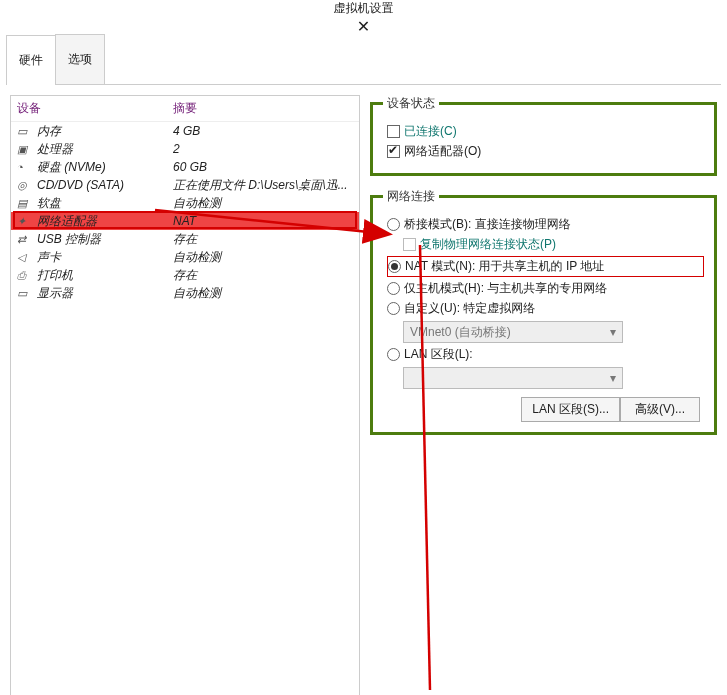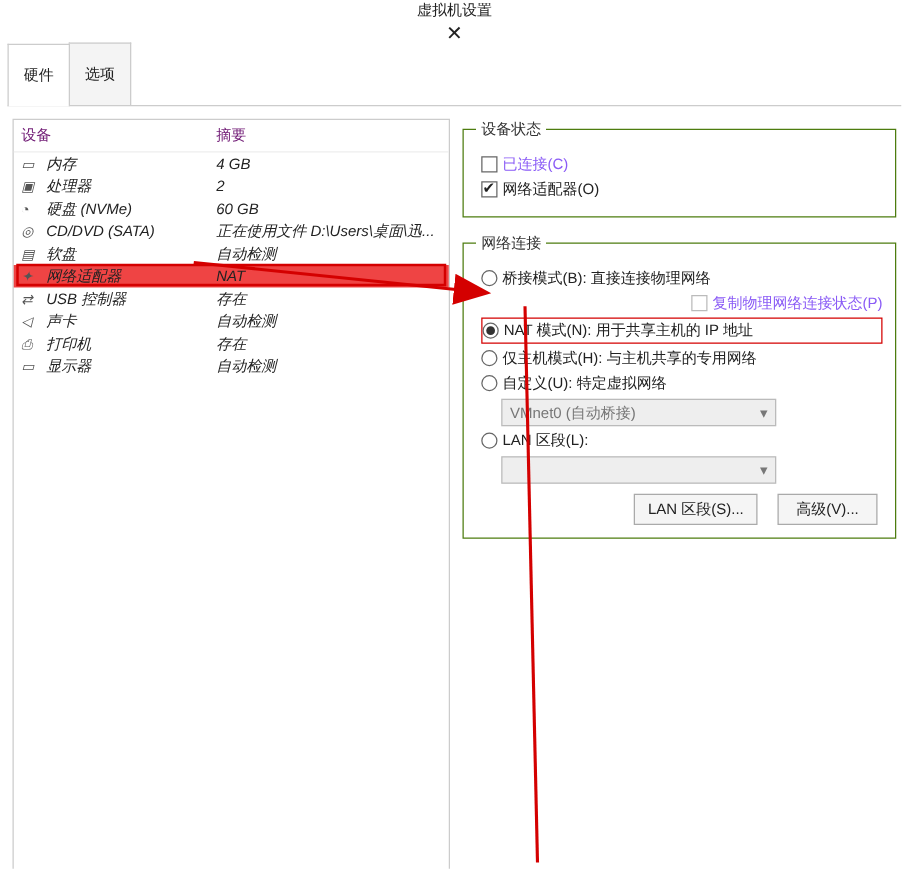--- a/index.html
+++ b/index.html
@@ -16,37 +16,37 @@
   .col-dev { width:156px; }
   .col-sum { flex:1; }
   .devlist { }
   .devrow { display:flex; align-items:center; padding:2px 6px; height:18px;font-style:italic; }
   .devrow.selected { background:#ef4444; }
   .devrow .icon { width:16px; height:14px; display:inline-block; margin-right:4px; }
   .devrow .name { width:136px; white-space:nowrap; overflow:hidden; }
   .devrow .summary { flex:1; white-space:nowrap; overflow:hidden; }
   .highlight-box { position:absolute; border:2px solid #d40000; pointer-events:none; }
   .rightpanel { flex:1; }
-  fieldset { border:1px solid #4d7c0f; margin:0 0 12px 0; padding:8px 10px 10px 10px; }
+  fieldset { border:3px solid #4d7c0f; margin:0 0 12px 0; padding:8px 10px 10px 10px; }
   legend { padding:0 4px; color:#333; }
   .checkrow, .radiorow { display:flex; align-items:center; gap:4px; margin:3px 0 3px 4px; }
   .checkbox, .radio { width:13px; height:13px; border:1px solid #666; display:inline-block; position:relative; }
   .checkbox.checked::after { content:"✔"; position:absolute; top:-3px; left:0; font-size:12px; }
   .radio { border-radius:50%; }
   .radio.checked::after { content:""; position:absolute; top:2px; left:2px; width:7px; height:7px; background:#333; border-radius:50%; }
-  .indent { margin-left:20px;justify-content:flex-end; }
+  .indent { margin-left:20px; }
   .combo { display:flex; align-items:center; justify-content:space-between; border:1px solid #bbb; background:#eee; color:#777; width:220px; height:22px; padding:0 6px; margin:4px 0 2px 20px;}
   .combo::after { content:"▾"; color:#777; }
-  .btnrow { display:flex; justify-content:flex-end; gap:16px; margin-top:8px; padding-right:4px;}
+  .btnrow { display:flex; justify-content:flex-end; gap:0; margin-top:8px; padding-right:4px;}
   .btn { border:1px solid #aaa; padding:3px 10px; background:#f5f5f5; min-width:80px; text-align:center; }
   
   .radiorow.hot { border:1px solid #d40000; padding:1px 4px 1px 0; }
   
   .arrow-svg { position:absolute; top:0; left:0; width:727px; height:695px; pointer-events:none; }
-  .disabled-text { color:#8b5cf6; }
+  .disabled-text { color:#0f766e; }
   
   .ic::before { font-size:11px; color:#555; }
   .ic-mem::before { content:"▭"; }
   .ic-cpu::before { content:"▣"; }
   .ic-disk::before { content:"◔"; }
   .ic-cd::before { content:"◎"; }
   .ic-floppy::before { content:"▤"; }
   .ic-net::before { content:"✦"; }
   .ic-usb::before { content:"⇄"; }
   .ic-sound::before { content:"◁"; }

